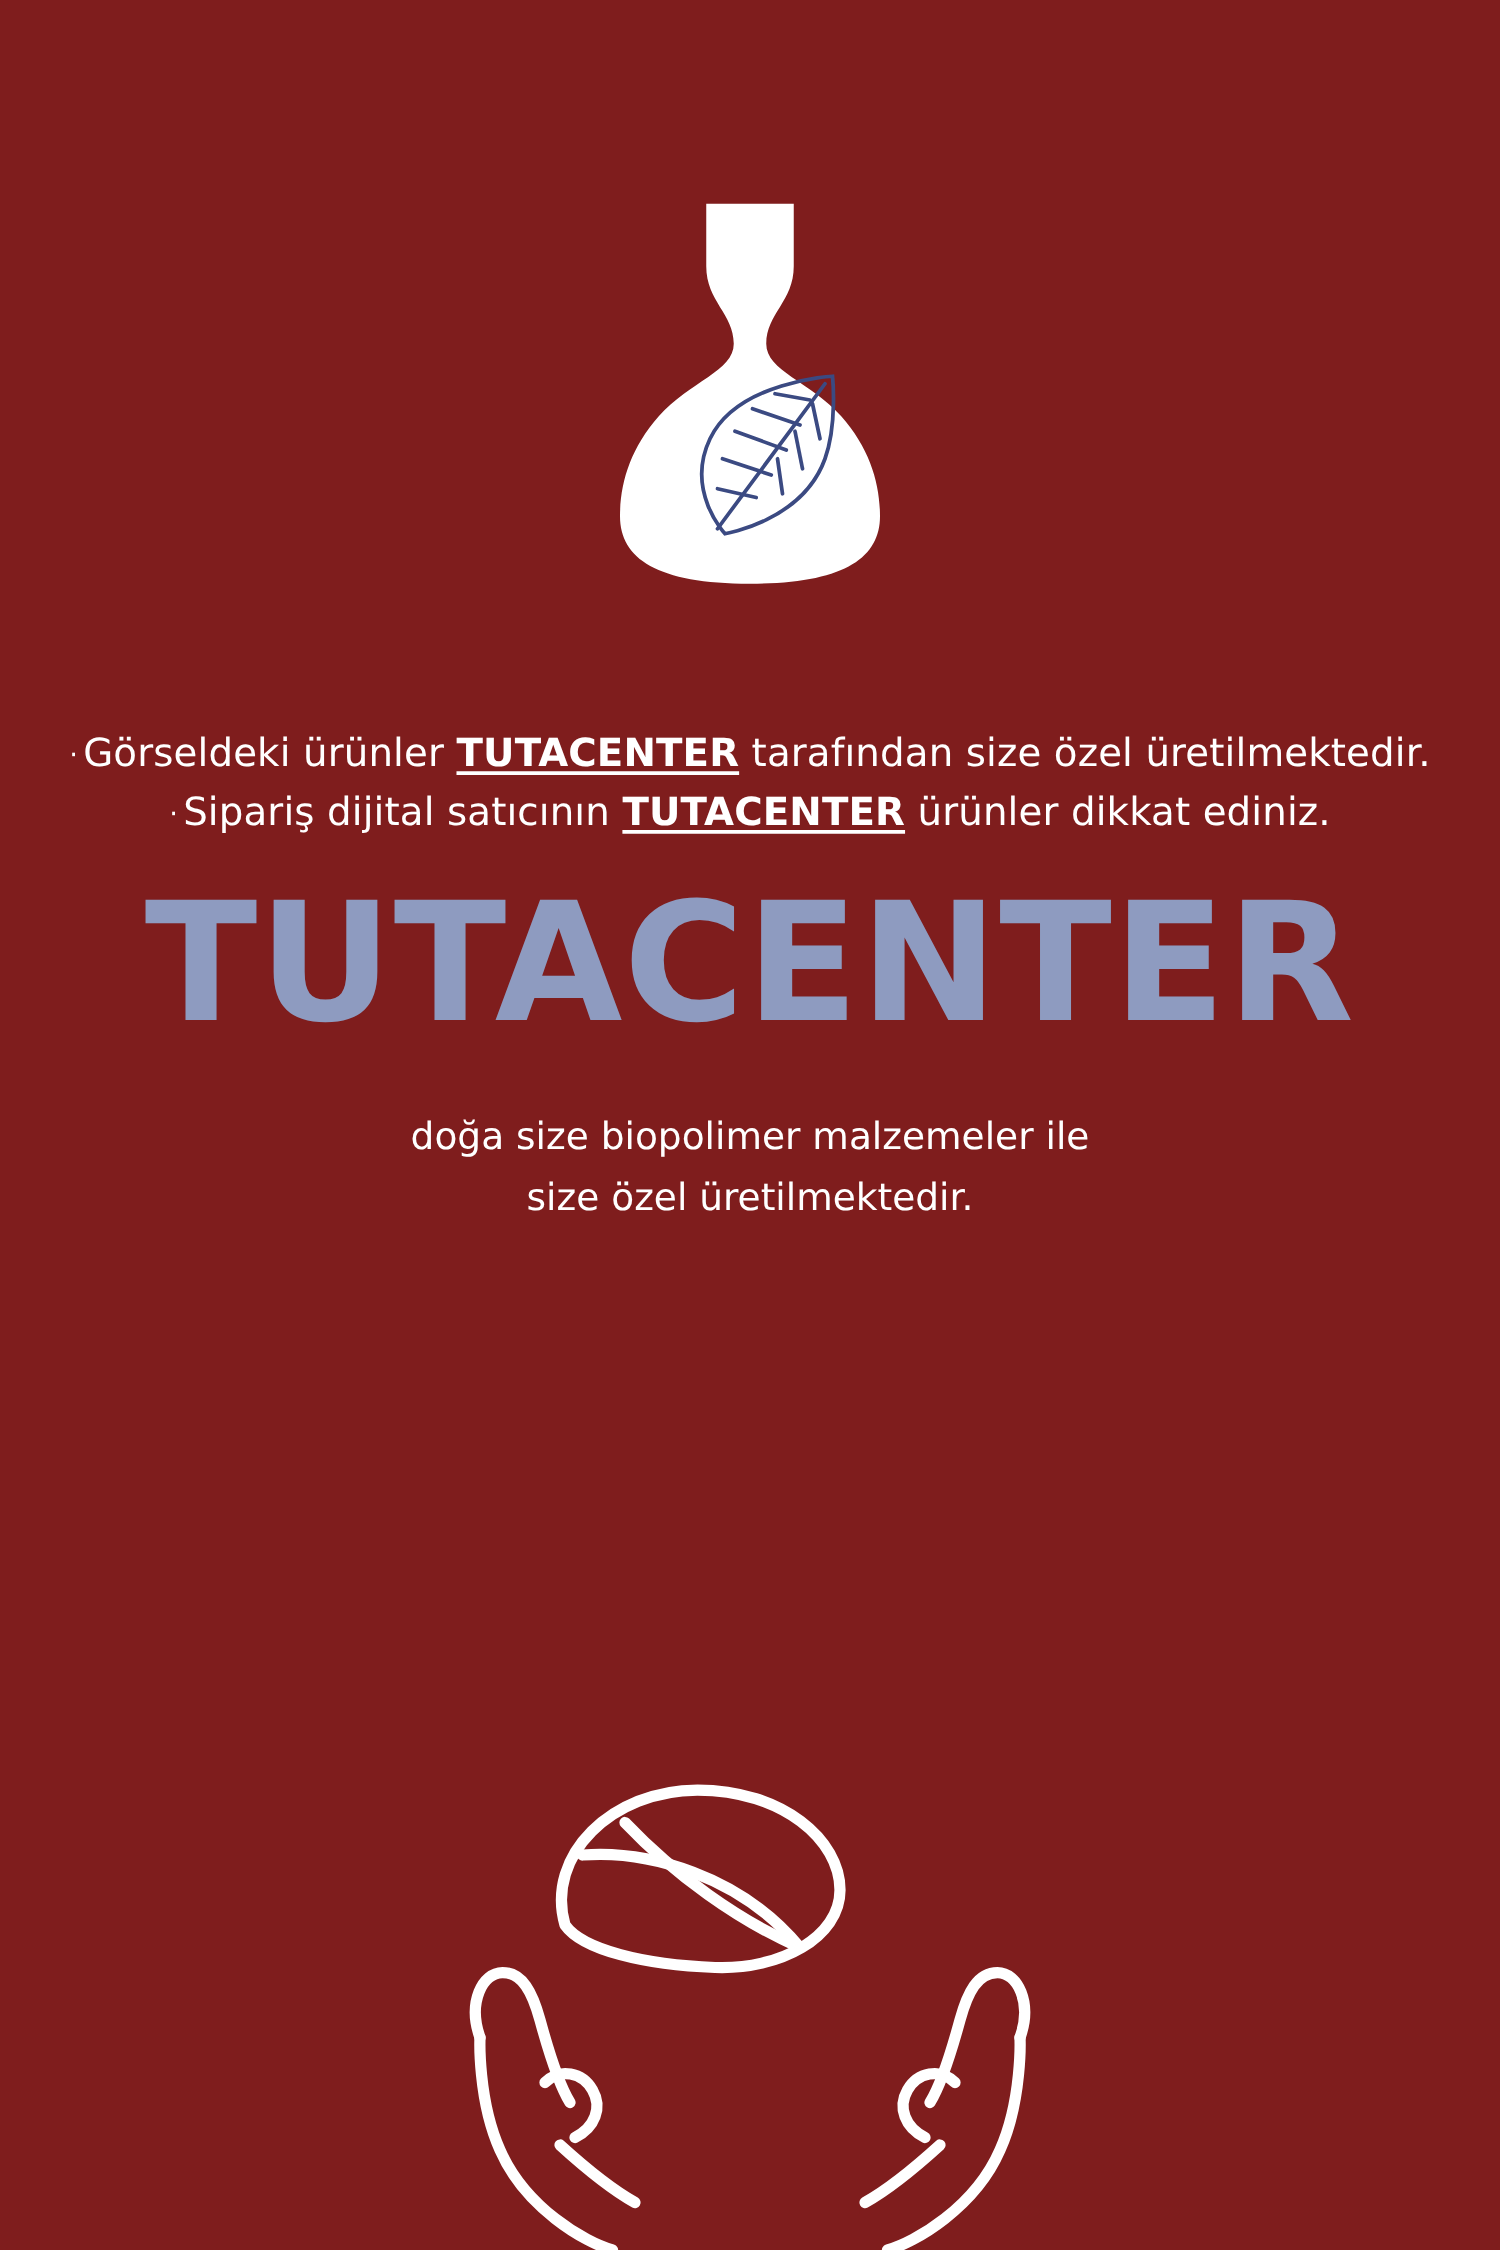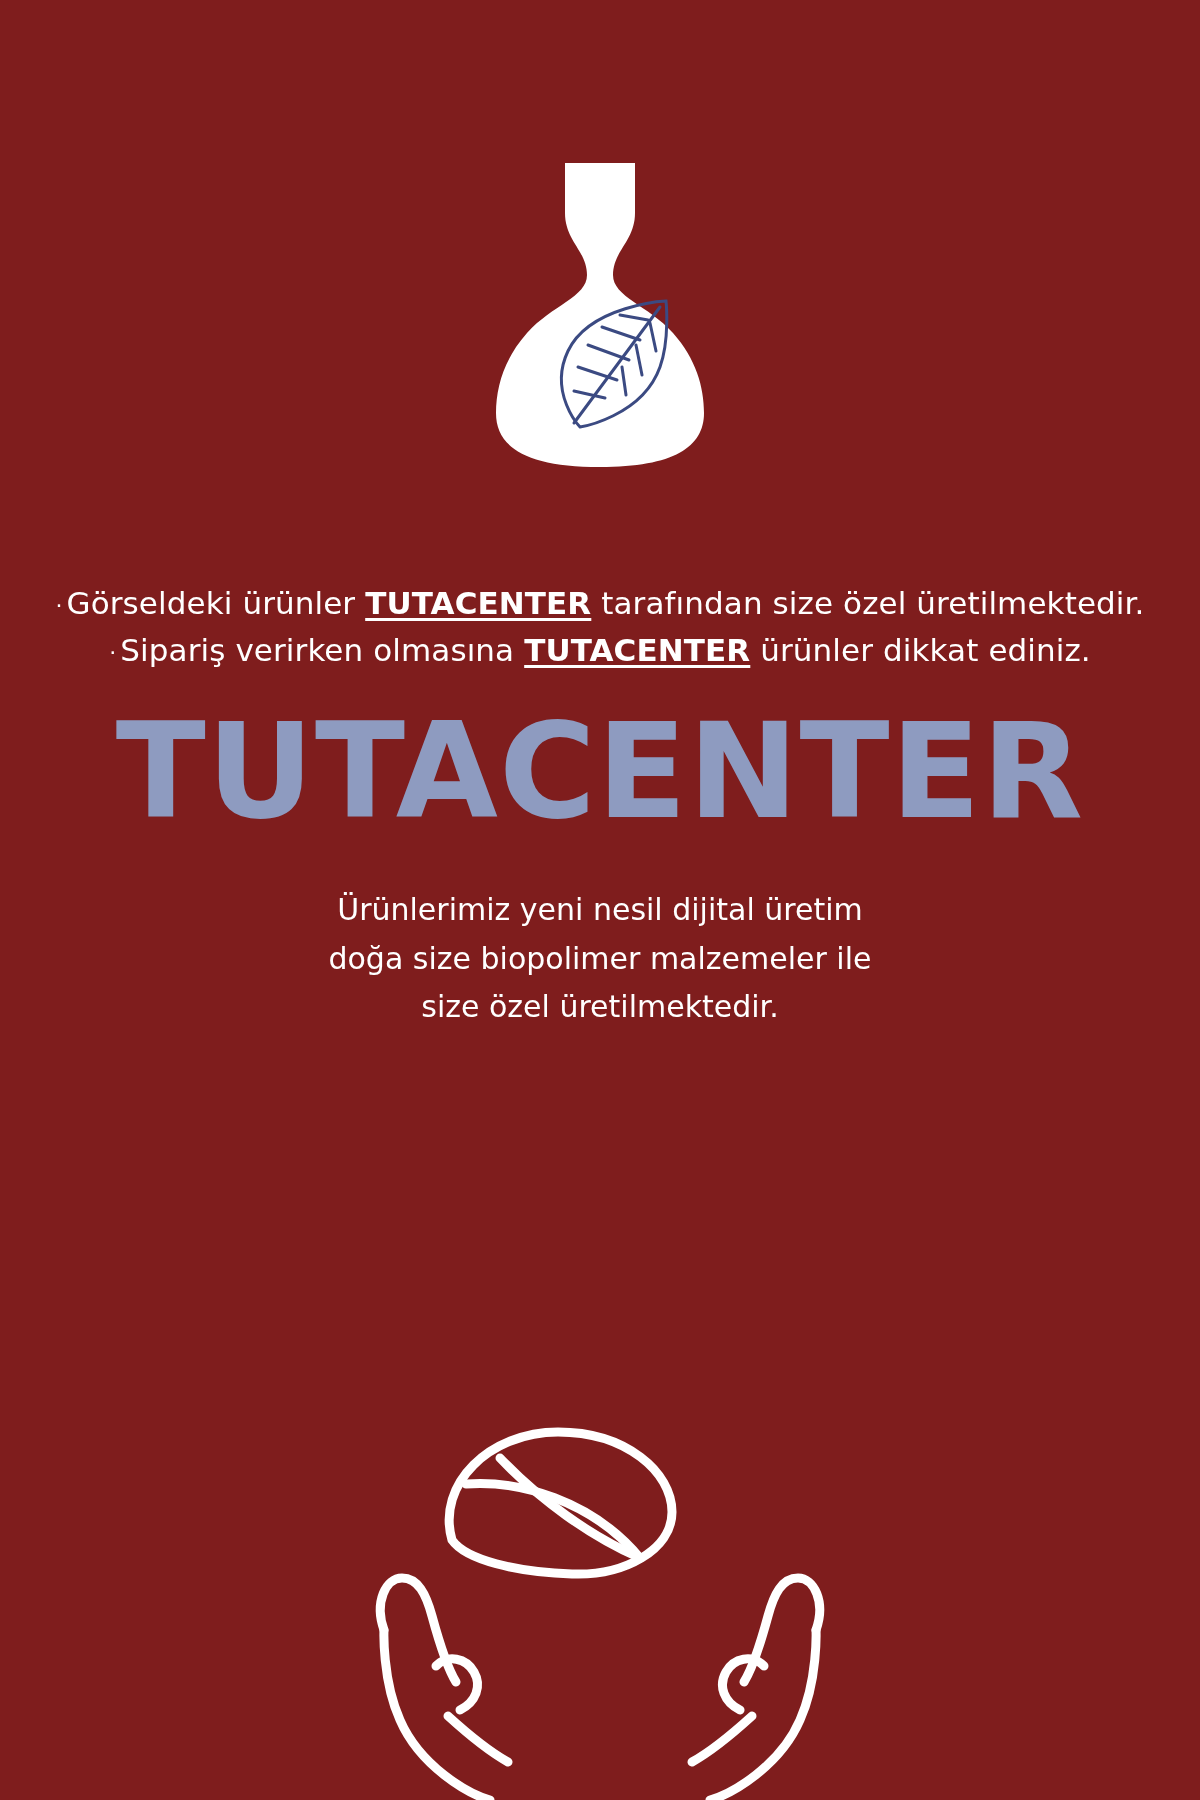--- a/index.html
+++ b/index.html
@@ -125,28 +125,27 @@
         <path d="M152 212 L156 240"></path>
       </g>
     </svg>
   </div>
 
   <div class="notice">
     <div class="line">
       <span class="bullet">·</span><span>Görseldeki ürünler </span><span class="brand">TUTACENTER</span><span> tarafından size özel üretilmektedir.</span>
     </div>
     <div class="line">
-      <span class="bullet">·</span><span>Sipariş verirken olmasına </span><span class="brand">TUTACENTER</span><span> ürünler dikkat ediniz.</span>
+      <span class="bullet">·</span><span>Sipariş dijital satıcının </span><span class="brand">TUTACENTER</span><span> ürünler dikkat ediniz.</span>
     </div>
   </div>
 
   <div class="wordmark">TUTACENTER</div>
 
   <div class="description">
-    <div class="line">Ürünlerimiz yeni nesil dijital üretim</div>
     <div class="line">doğa size biopolimer malzemeler ile</div>
     <div class="line">size özel üretilmektedir.</div>
   </div>
 
   <div class="hands-wrap">
     <svg width="520" height="420" viewBox="0 0 520 420">
       <g fill="none" stroke="#ffffff" stroke-width="9" stroke-linecap="round" stroke-linejoin="round">
 
         <path d="M112 160 C96 104 150 52 218 52 C286 52 332 92 332 132
                  C332 170 284 196 232 194 C176 192 126 180 112 160 Z"></path>

